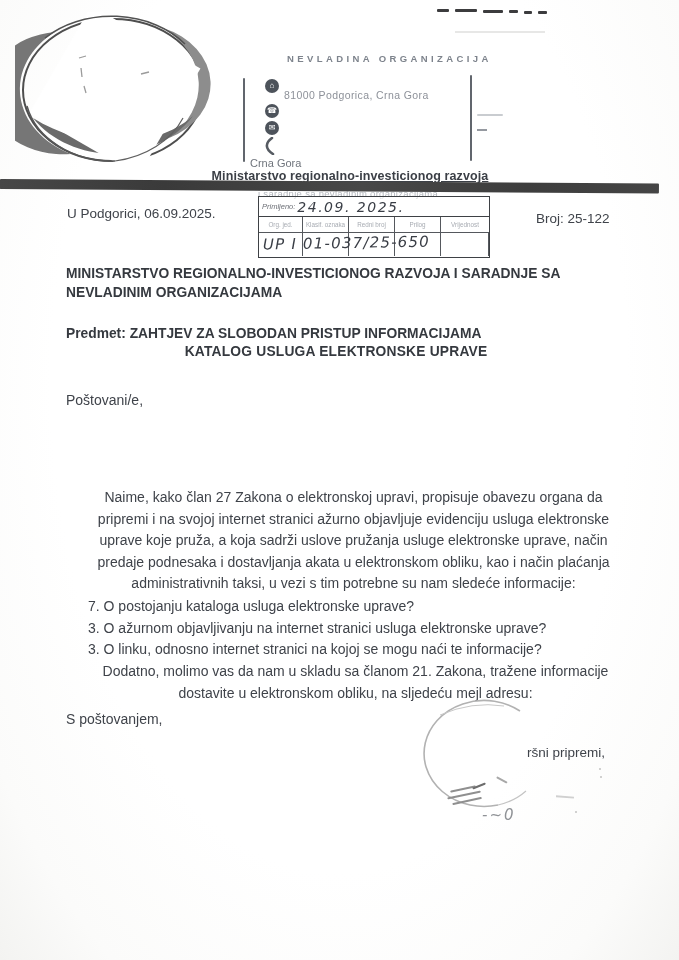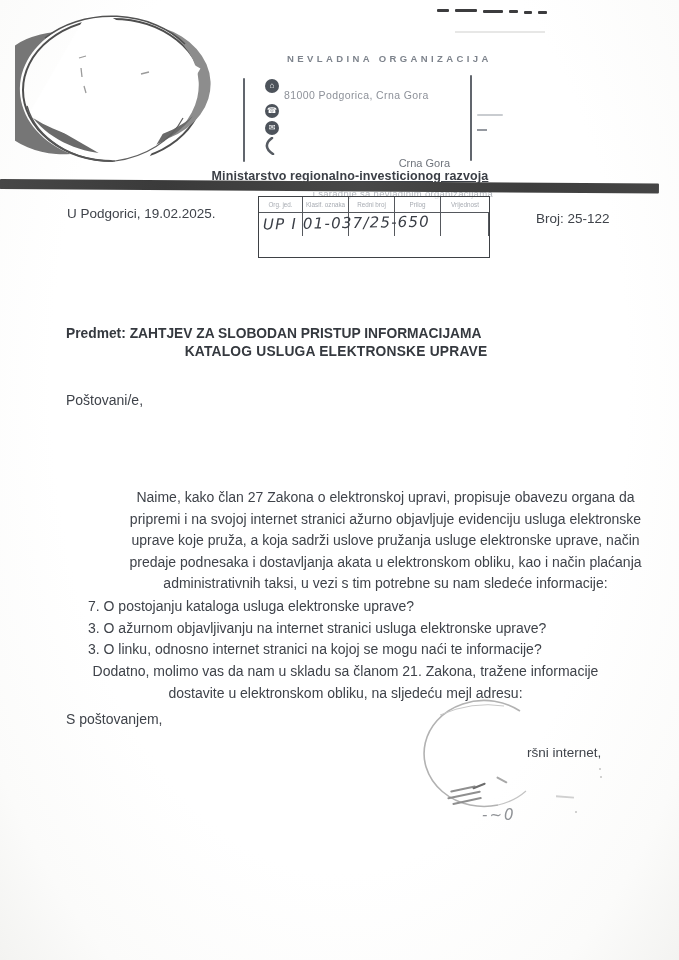--- a/index.html
+++ b/index.html
@@ -31,26 +31,26 @@
     display:flex;align-items:center;justify-content:center;
     font-size:8px;line-height:1;
   }
   .lh-address{
     left:284px;top:89px;
     font-size:10.5px;letter-spacing:.4px;color:#8d9199;
   }
   .dash{background:#3c3c3e;height:3px;border-radius:1px;}
   .faintline{background:#e7e7e6;height:2px;}
   
-  .min-country{left:250px;top:157px;width:200px;text-align:right;
+  .min-country{left:250px;top:157px;width:200px;text-align:left;
     font-size:11px;color:#6f747c;}
   .min-line1{left:180px;top:169px;width:340px;text-align:center;
     font-size:12.5px;font-weight:700;color:#3b3f46;
     text-decoration:underline;letter-spacing:.1px;}
-  .min-line2{left:258px;top:188px;width:235px;text-align:right;
+  .min-line2{left:258px;top:188px;width:235px;text-align:left;
     font-size:9.5px;color:#b4b8be;z-index:1;letter-spacing:.3px;}
   .blackbar{
     left:0;top:179px;width:659px;height:10px;z-index:2;
     background:linear-gradient(90deg,#474747,#3a3a3a 25%,#484848 55%,#3d3d3d 80%,#454545);
     transform:rotate(0.4deg);transform-origin:left top;border-radius:1px;
   }
   .place-date{left:67px;top:206px;font-size:13.5px;}
   .doc-number{left:536px;top:211px;font-size:13.5px;}
   
   .stamp{
@@ -79,24 +79,24 @@
   .w1{width:44px}.w2{width:46px}.w3{width:46px}.w4{width:46px}.w5{width:48px}
   
   .addr-heading{left:66px;top:264px;width:560px;
     font-size:13.8px;font-weight:700;line-height:19px;white-space:pre-line;color:#35393f;}
   .subject{left:66px;top:314px;font-size:13.8px;font-weight:700;color:#35393f;margin-top:12px;}
   .subtitle{left:66px;top:344px;width:540px;text-align:center;
     font-size:13.8px;font-weight:700;color:#35393f;letter-spacing:.2px;}
   .body-text{font-size:14px;line-height:21.5px;white-space:pre-line;text-align:center;}
   .salutation{left:66px;top:390px;}
   .para1{left:66px;top:420px;width:575px;}
-  .para2{left:66px;top:487px;width:575px;margin-left:32px;}
+  .para2{left:66px;top:487px;width:575px;}
   .list{left:88px;top:596px;width:560px;}
   .list-item{font-size:14px;line-height:21.5px;}
-  .para3{left:58px;top:661px;width:575px;}
+  .para3{left:68px;top:661px;width:575px;}
   .closing{left:66px;top:709px;}
   .sig-title{left:527px;top:745px;font-size:13.5px;}
   
   .hatch{background:#8f8f8f;height:1.6px;border-radius:1px;}
   .scribble{font-size:15px;color:#8f9296;font-style:italic;letter-spacing:2px;}
   .dot{width:2px;height:2px;border-radius:50%;background:#c2c2c2;}
 </style>
 </head>
 <body>
 
@@ -147,41 +147,47 @@
         <path d="M9,1 C2,6 2,12 10,17" stroke="#565b62" stroke-width="2.6" fill="none" stroke-linecap="round"></path>
       </svg>
   </div>
   <div class="abs lh-address">81000 Podgorica, Crna Gora</div>
 
   <div class="abs min-country">Crna Gora</div>
   <div class="abs min-line1">Ministarstvo regionalno-investicionog razvoja</div>
   <div class="abs min-line2">i saradnje sa nevladinim organizacijama</div>
   <div class="abs blackbar"></div>
 
-  <div class="abs place-date">U Podgorici, 19.02.2025.</div>
+  <div class="abs place-date">U Podgorici, 06.09.2025.</div>
   <div class="abs doc-number">Broj: 25-122</div>
 
   <div class="abs stamp">
+    <div class="stamp-row1">
+      <span class="stamp-received-label">Primljeno:</span>
+      <span class="hand stamp-date">24.09. 2025.</span>
+    </div>
     <div class="stamp-row2">
       <div class="cell w1">Org. jed.</div>
       <div class="cell w2">Klasif. oznaka</div>
       <div class="cell w3">Redni broj</div>
       <div class="cell w4">Prilog</div>
       <div class="cell w5">Vrijednost</div>
     </div>
     <div class="stamp-row3">
       <div class="cell w1"></div>
       <div class="cell w2"></div>
       <div class="cell w3"></div>
       <div class="cell w4"></div>
       <div class="cell w5"></div>
       <span class="hand stamp-case">UP I 01-037/25-650</span>
     </div>
   </div>
 
+  <div class="abs addr-heading">MINISTARSTVO REGIONALNO-INVESTICIONOG RAZVOJA I SARADNJE SA
+NEVLADINIM ORGANIZACIJAMA</div>
   <div class="abs subject">Predmet: ZAHTJEV ZA SLOBODAN PRISTUP INFORMACIJAMA</div>
   <div class="abs subtitle">KATALOG USLUGA ELEKTRONSKE UPRAVE</div>
 
   <div class="abs body-text salutation">Poštovani/e,</div>
   <div class="abs body-text para2">Naime, kako član 27 Zakona o elektronskoj upravi, propisuje obavezu organa da
 pripremi i na svojoj internet stranici ažurno objavljuje evidenciju usluga elektronske
 uprave koje pruža, a koja sadrži uslove pružanja usluge elektronske uprave, način
 predaje podnesaka i dostavljanja akata u elektronskom obliku, kao i način plaćanja
 administrativnih taksi, u vezi s tim potrebne su nam sledeće informacije:</div>
 
@@ -195,21 +201,21 @@
 dostavite u elektronskom obliku, na sljedeću mejl adresu:</div>
   <div class="abs body-text closing">S poštovanjem,</div>
 
   <div class="abs" style="left:400px;top:695px;width:190px;height:140px;">
     <svg width="190" height="140" viewBox="0 0 190 140">
       <path d="M120,16 A60,53 0 1 0 98,110" stroke="#b2b2b2" stroke-width="1.6" fill="none"></path>
       <path d="M40,20 Q72,6 104,11" stroke="#c8c8c8" stroke-width="1" fill="none"></path>
       <path d="M98,110 A60,53 0 0 0 126,96" stroke="#c4c4c4" stroke-width="1.2" fill="none"></path>
     </svg>
   </div>
-  <div class="abs sig-title">ršni internet,</div>
+  <div class="abs sig-title">ršni pripremi,</div>
 
   <div class="abs hatch" style="left:450px;top:788px;width:26px;transform:rotate(-12deg);"></div>
   <div class="abs hatch" style="left:447px;top:794px;width:34px;transform:rotate(-12deg);"></div>
   <div class="abs hatch" style="left:452px;top:800px;width:30px;transform:rotate(-12deg);"></div>
   <div class="abs hatch" style="left:472px;top:785px;width:14px;background:#6d6d6d;transform:rotate(-22deg);"></div>
   <div class="abs hatch" style="left:496px;top:779px;width:12px;background:#a8a8a8;transform:rotate(28deg);"></div>
 
   <div class="abs scribble hand" style="left:482px;top:806px;">-~0</div>
 
   <div class="abs dot" style="left:599px;top:768px;"></div>

